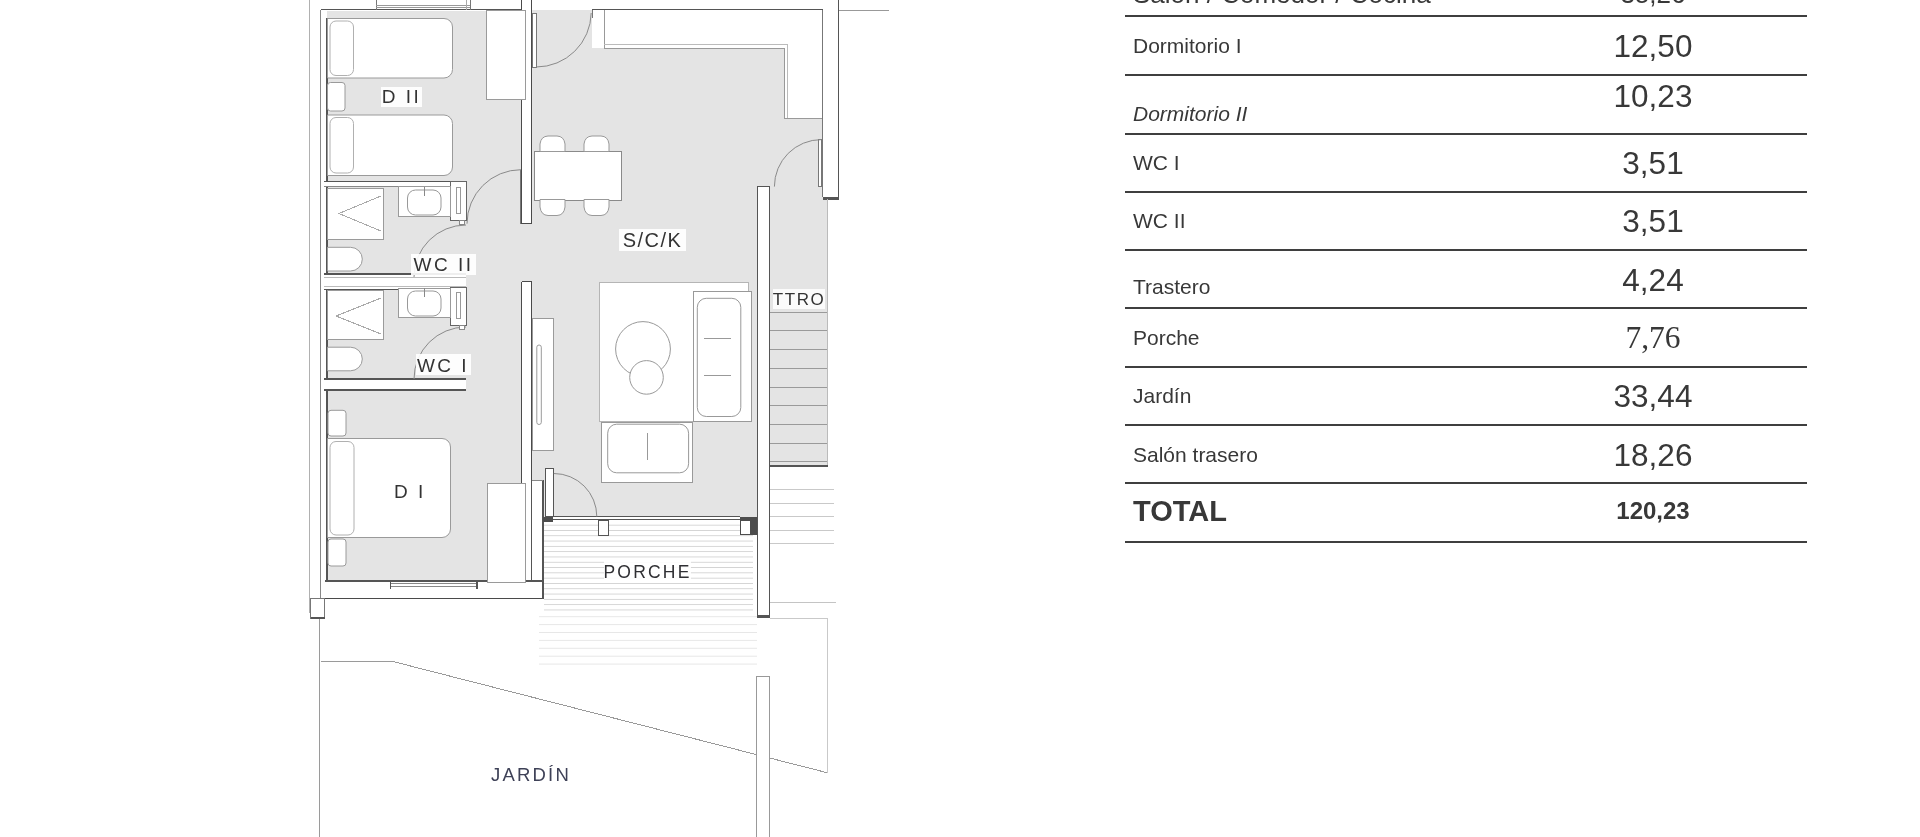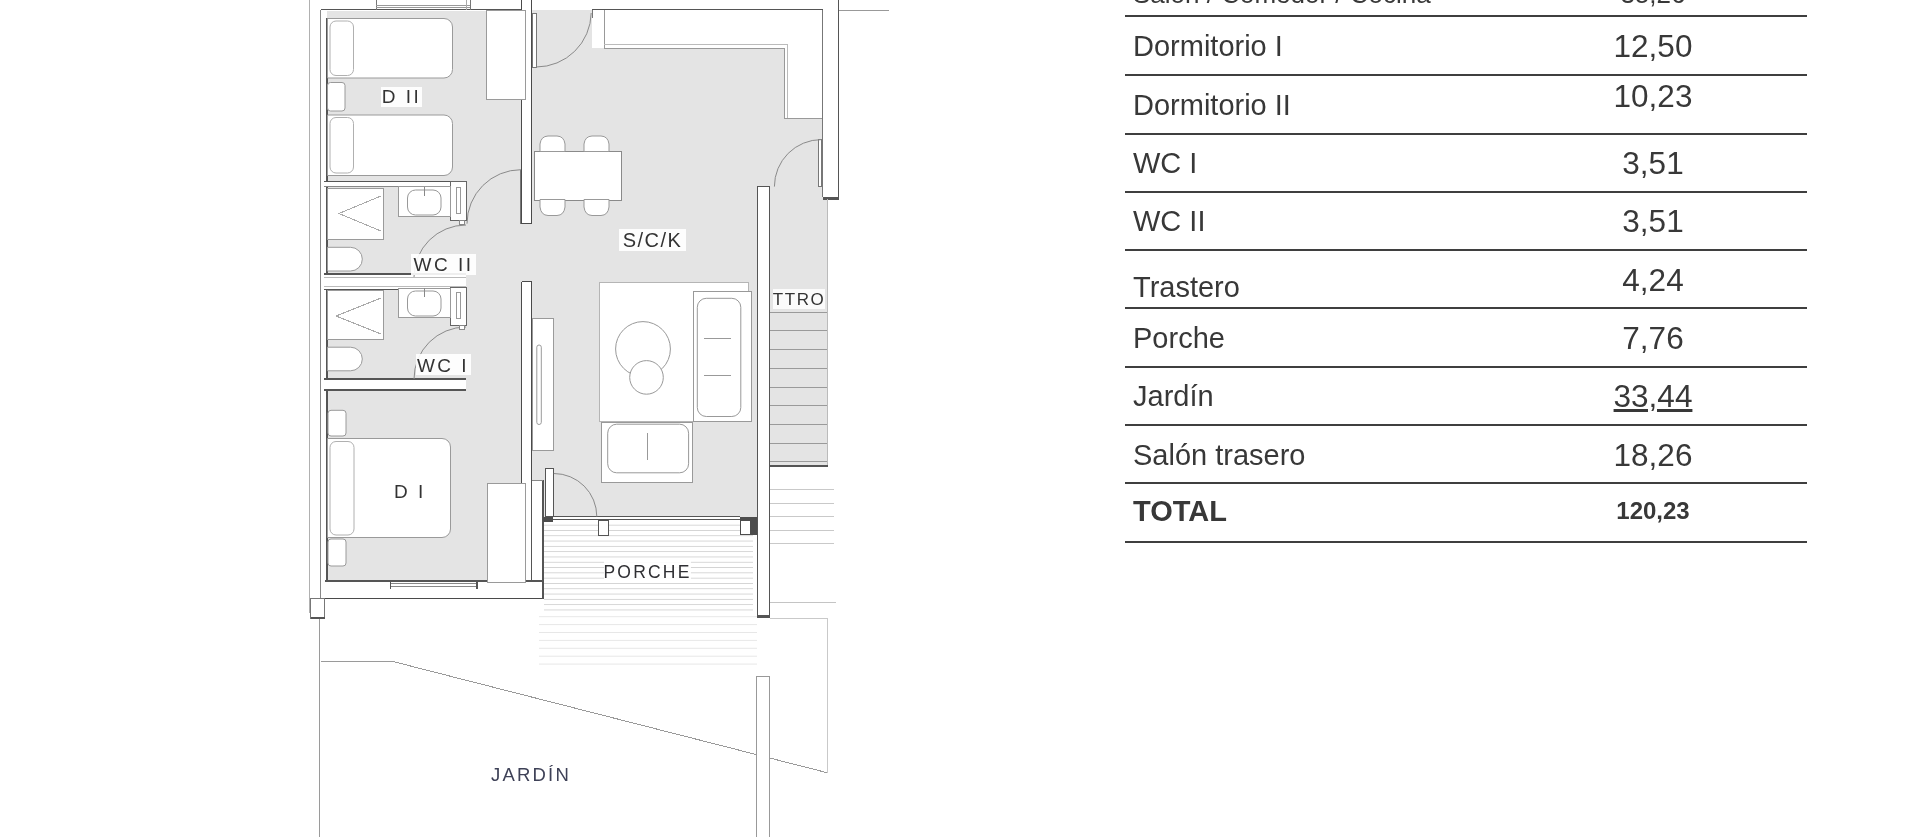--- a/index.html
+++ b/index.html
@@ -1,19 +1,19 @@
 <!DOCTYPE html>
 <html><head>
 <meta charset="utf-8">
 <style>
 html,body{margin:0;padding:0;background:#fff;width:1920px;height:837px;overflow:hidden;
 font-family:"Liberation Sans",sans-serif;}
 #plan{position:absolute;left:0;top:0;}
 .tline{position:absolute;height:2px;background:#3f3f3f;left:1125px;width:682px;}
-.tlab{position:absolute;left:1133px;font-size:29px;line-height:34px;color:#383838;}
+.tlab{position:absolute;left:1133px;font-size:21px;line-height:34px;color:#383838;}
 .tval{position:absolute;left:1502px;width:302px;text-align:center;font-size:31.5px;line-height:34px;color:#383838;}
 </style>
 </head>
 <body>
 
 <svg id="plan" width="1000" height="837" viewBox="0 0 1000 837" shape-rendering="crispEdges">
 <defs>
 <pattern id="hatch1" width="8" height="5.3" patternUnits="userSpaceOnUse">
 <rect width="8" height="5.3" fill="#ffffff"></rect>
         <rect width="8" height="1" y="0" fill="#d2d2d2"></rect>
@@ -348,42 +348,42 @@
 <div>
 
 <div class="tlab" style="top:-23px;font-size:26px;">Salón / Comedor / Cocina</div>
 <div class="tval" style="top:-23px;font-size:26px;">35,26</div>
 <div class="tline" style="top:15px;"></div>
 
 <div class="tlab" style="top:29.4px;">Dormitorio I</div>
 <div class="tval" style="top:29.4px;">12,50</div>
 <div class="tline" style="top:74px;"></div>
 
-<div class="tlab" style="top:88px;">Dormitorio II</div>
+<div class="tlab" style="top:97px;font-style:italic;">Dormitorio II</div>
 <div class="tval" style="top:79px;">10,23</div>
 <div class="tline" style="top:132.5px;"></div>
 
 <div class="tlab" style="top:146px;">WC I</div>
 <div class="tval" style="top:146px;">3,51</div>
 <div class="tline" style="top:190.5px;"></div>
 
 <div class="tlab" style="top:204.3px;">WC II</div>
 <div class="tval" style="top:204.3px;">3,51</div>
 <div class="tline" style="top:249px;"></div>
 
 <div class="tlab" style="top:270px;text-align:center;">Trastero</div>
 <div class="tval" style="top:262.6px;">4,24</div>
 <div class="tline" style="top:307px;"></div>
 
 <div class="tlab" style="top:320.9px;">Porche</div>
-<div class="tval" style="top:320.9px;">7,76</div>
+<div class="tval" style="top:320.9px;font-family:Liberation Serif, serif;">7,76</div>
 <div class="tline" style="top:365.5px;"></div>
 
 <div class="tlab" style="top:379.2px;">Jardín</div>
-<div class="tval" style="top:379.2px;text-decoration:underline;">33,44</div>
+<div class="tval" style="top:379.2px;">33,44</div>
 <div class="tline" style="top:423.5px;"></div>
 
 <div class="tlab" style="top:437.5px;">Salón trasero</div>
 <div class="tval" style="top:437.5px;">18,26</div>
 <div class="tline" style="top:482px;"></div>
 
 <div class="tlab" style="top:494.3px;font-weight:bold;font-size:29px;">TOTAL</div>
 <div class="tval" style="top:494.3px;font-weight:bold;font-size:24px;">120,23</div>
 <div class="tline" style="top:541px;"></div>
 </div>

